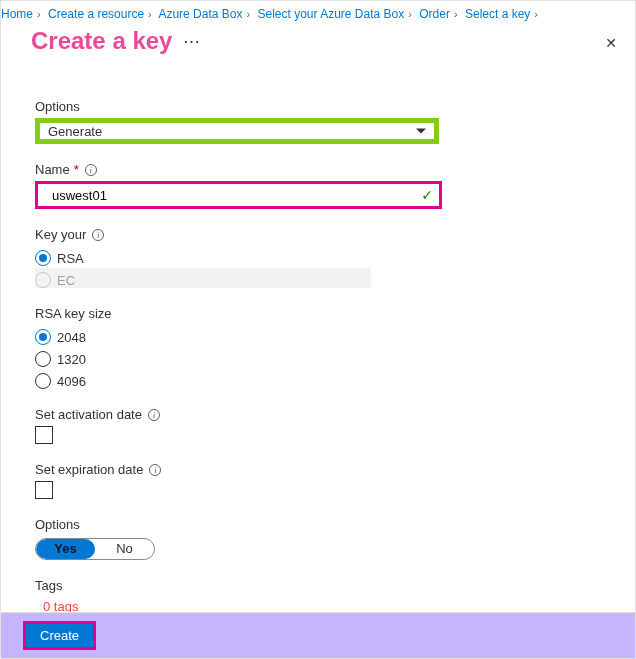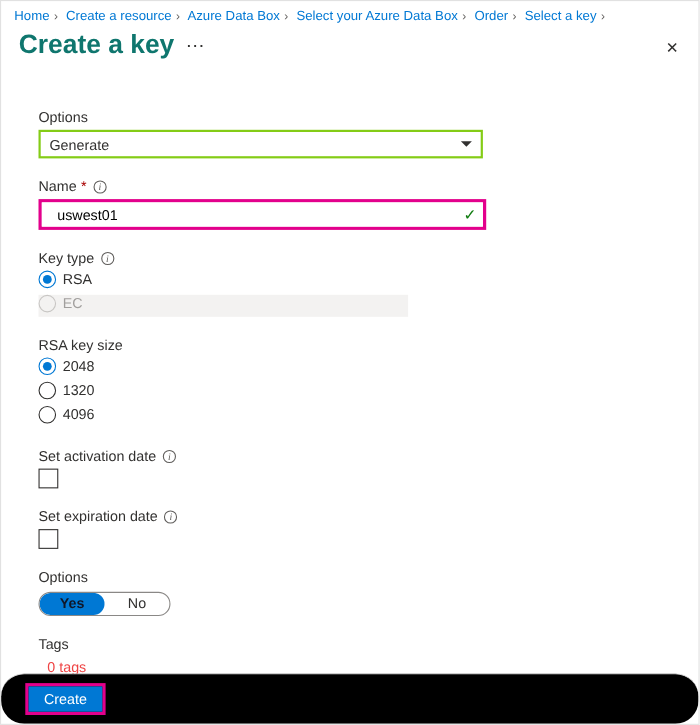--- a/index.html
+++ b/index.html
@@ -7,33 +7,33 @@
       font-family: "Segoe UI", -apple-system, sans-serif;
       font-size: 13px;
       color: #323130;
       background: #fff;
       width: 636px;
       height: 659px;
       position: relative;
       border: 1px solid #e1e1e1;
     }
     .breadcrumb {
-      padding: 6px 12px 4px 12px;
+      padding: 6px 12px 4px 0;
       font-size: 12px;
       color: #0078d4;
     }
     .breadcrumb a { color: #0078d4; text-decoration: none; cursor: pointer; }
     .chev { color: #605e5c; padding: 0 4px; font-size: 11px; }
     .header {
       display: flex;
       align-items: center;
       padding: 2px 12px 8px 16px;
       position: relative;
     }
-    .header h1 { font-size: 24px; font-weight: 600; color: #0f766e; }
+    .header h1 { font-size: 24px; font-weight: 600; color: #ec4899; margin-left: 14px; }
     .header .more { margin-left: 10px; font-size: 18px; letter-spacing: 2px; color: #323130; cursor: pointer; position: relative; top: -4px;}
     .close {
       position: absolute;
       right: 14px;
       top: 6px;
       font-size: 14px;
       cursor: pointer;
       color: #323130;
       padding: 4px;
     }
@@ -52,21 +52,21 @@
       font-size: 9px;
       align-items: center; justify-content: center;
       margin-left: 6px;
       color: #605e5c;
       font-style: italic;
       font-family: Georgia, serif;
       cursor: default;
     }
     .select-wrap {
       position: relative;
-      border: 2px solid #84cc16;
+      border: 5px solid #84cc16;
       height: 26px;
       display: flex; align-items: center;
       padding: 0 8px;
       cursor: pointer;
       width: 404px;
     }
     .select-wrap .caret {
       position: absolute; right: 8px; top: 50%; transform: translateY(-50%);
       width: 0; height: 0;
       border-left: 5px solid transparent;
@@ -88,21 +88,21 @@
       font-size: 13px;
       font-family: inherit;
     }
     .valid-check {
       position: absolute;
       right: 6px; top: 50%; transform: translateY(-50%);
       color: #107c10;
       font-size: 14px;
     }
     .radio-row {
-      display: flex; align-items: flex-start;
+      display: flex; align-items: flex-end;
       margin-bottom: 2px;
       cursor: pointer;
       height: 20px;
     }
     .radio-row.disabled {
       background: #f3f2f1;
       width: 336px;
       color: #a19f9d;
       cursor: default;
     }
@@ -156,22 +156,21 @@
       cursor: pointer;
       font-size: 13px;
       padding-left: 8px;
       margin-top: 6px;
     }
     .footer {
       position: absolute;
       bottom: 0; left: 0; right: 0;
       border-top: 1px solid #e1e1e1;
       padding: 8px 0 8px 22px;
-      background: #000000;
-      border-radius: 21px;
+      background: #c4b5fd;
     }
     .create-wrap {
       display: inline-block;
       border: 3px solid #e3008c;
       padding: 0;
     }
     .create-btn {
       background: #0078d4;
       color: #fff;
       border: none;
@@ -216,21 +215,21 @@
       <span class="info-icon">i</span>
     </div>
     <div class="name-input-wrap">
       <input type="text" value="uswest01" style="">
       <span class="valid-check">✓</span>
     </div>
   </div>
 
   <div class="field">
     <div class="label">
-      <span>Key type</span>
+      <span>Key your</span>
       <span class="info-icon">i</span>
     </div>
     <div class="radio-row">
       <span class="radio checked"></span>
       <span>RSA</span>
     </div>
     <div class="radio-row disabled">
       <span class="radio disabled"></span>
       <span>EC</span>
     </div>

